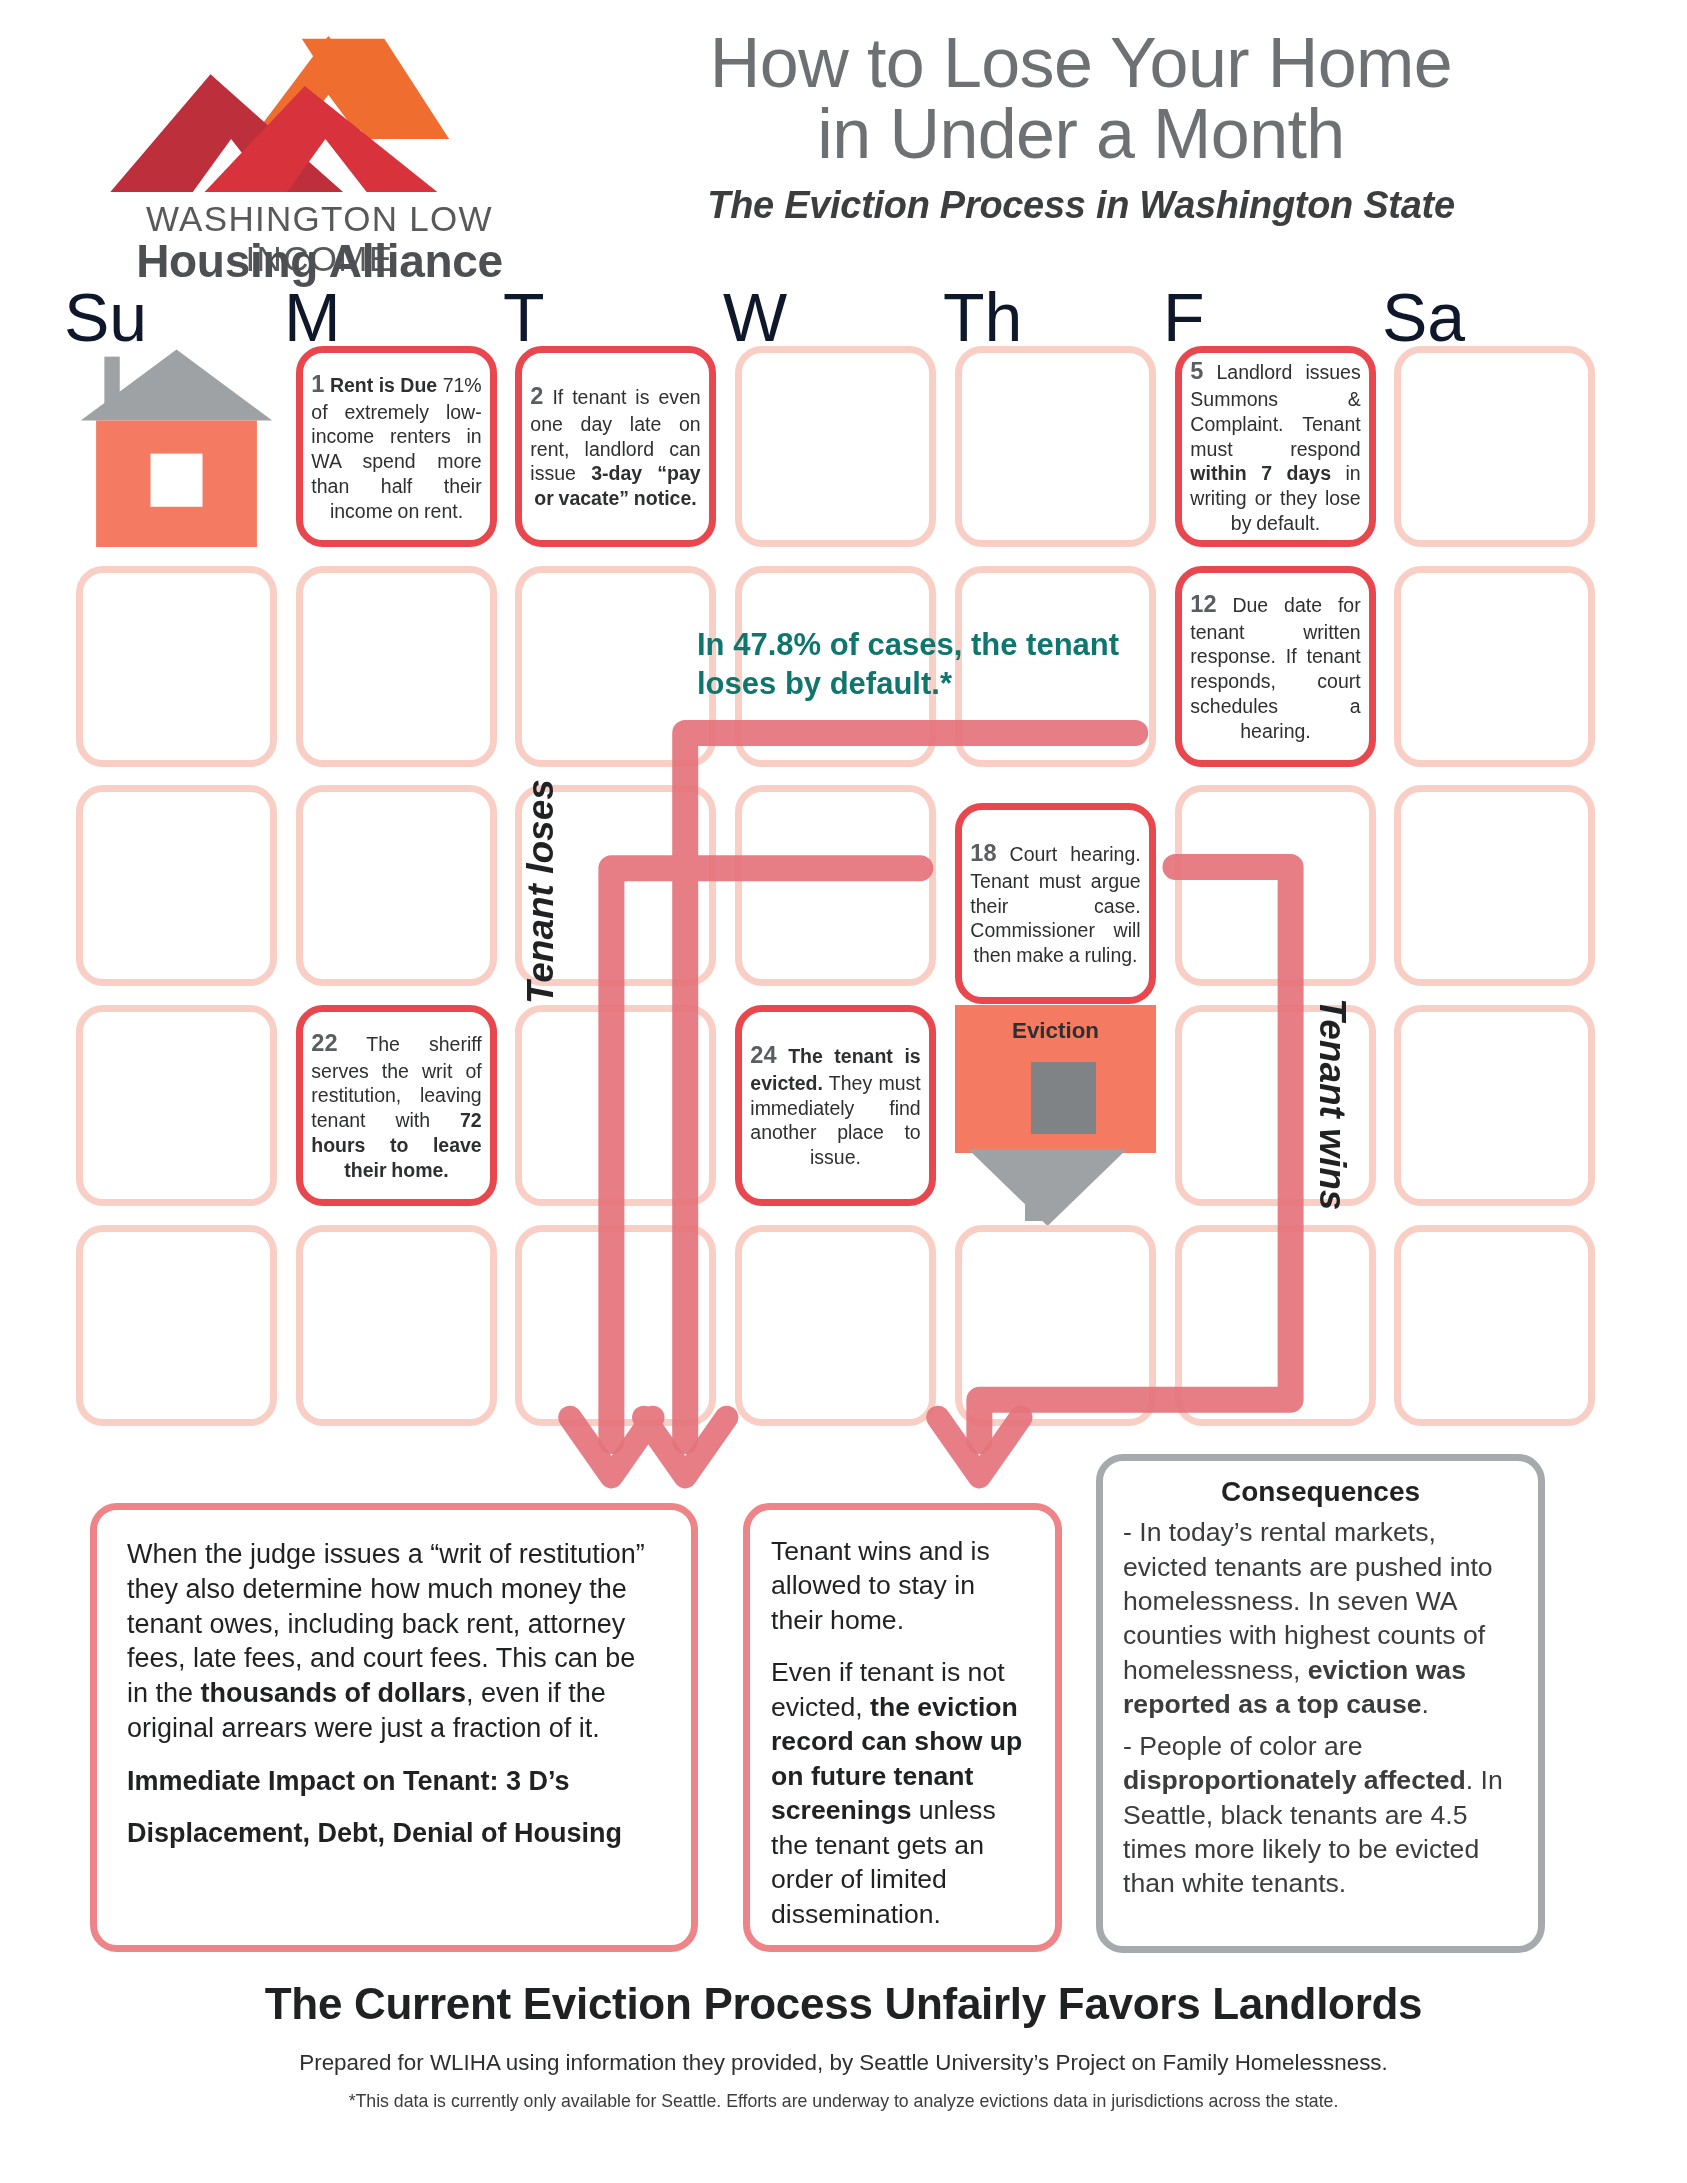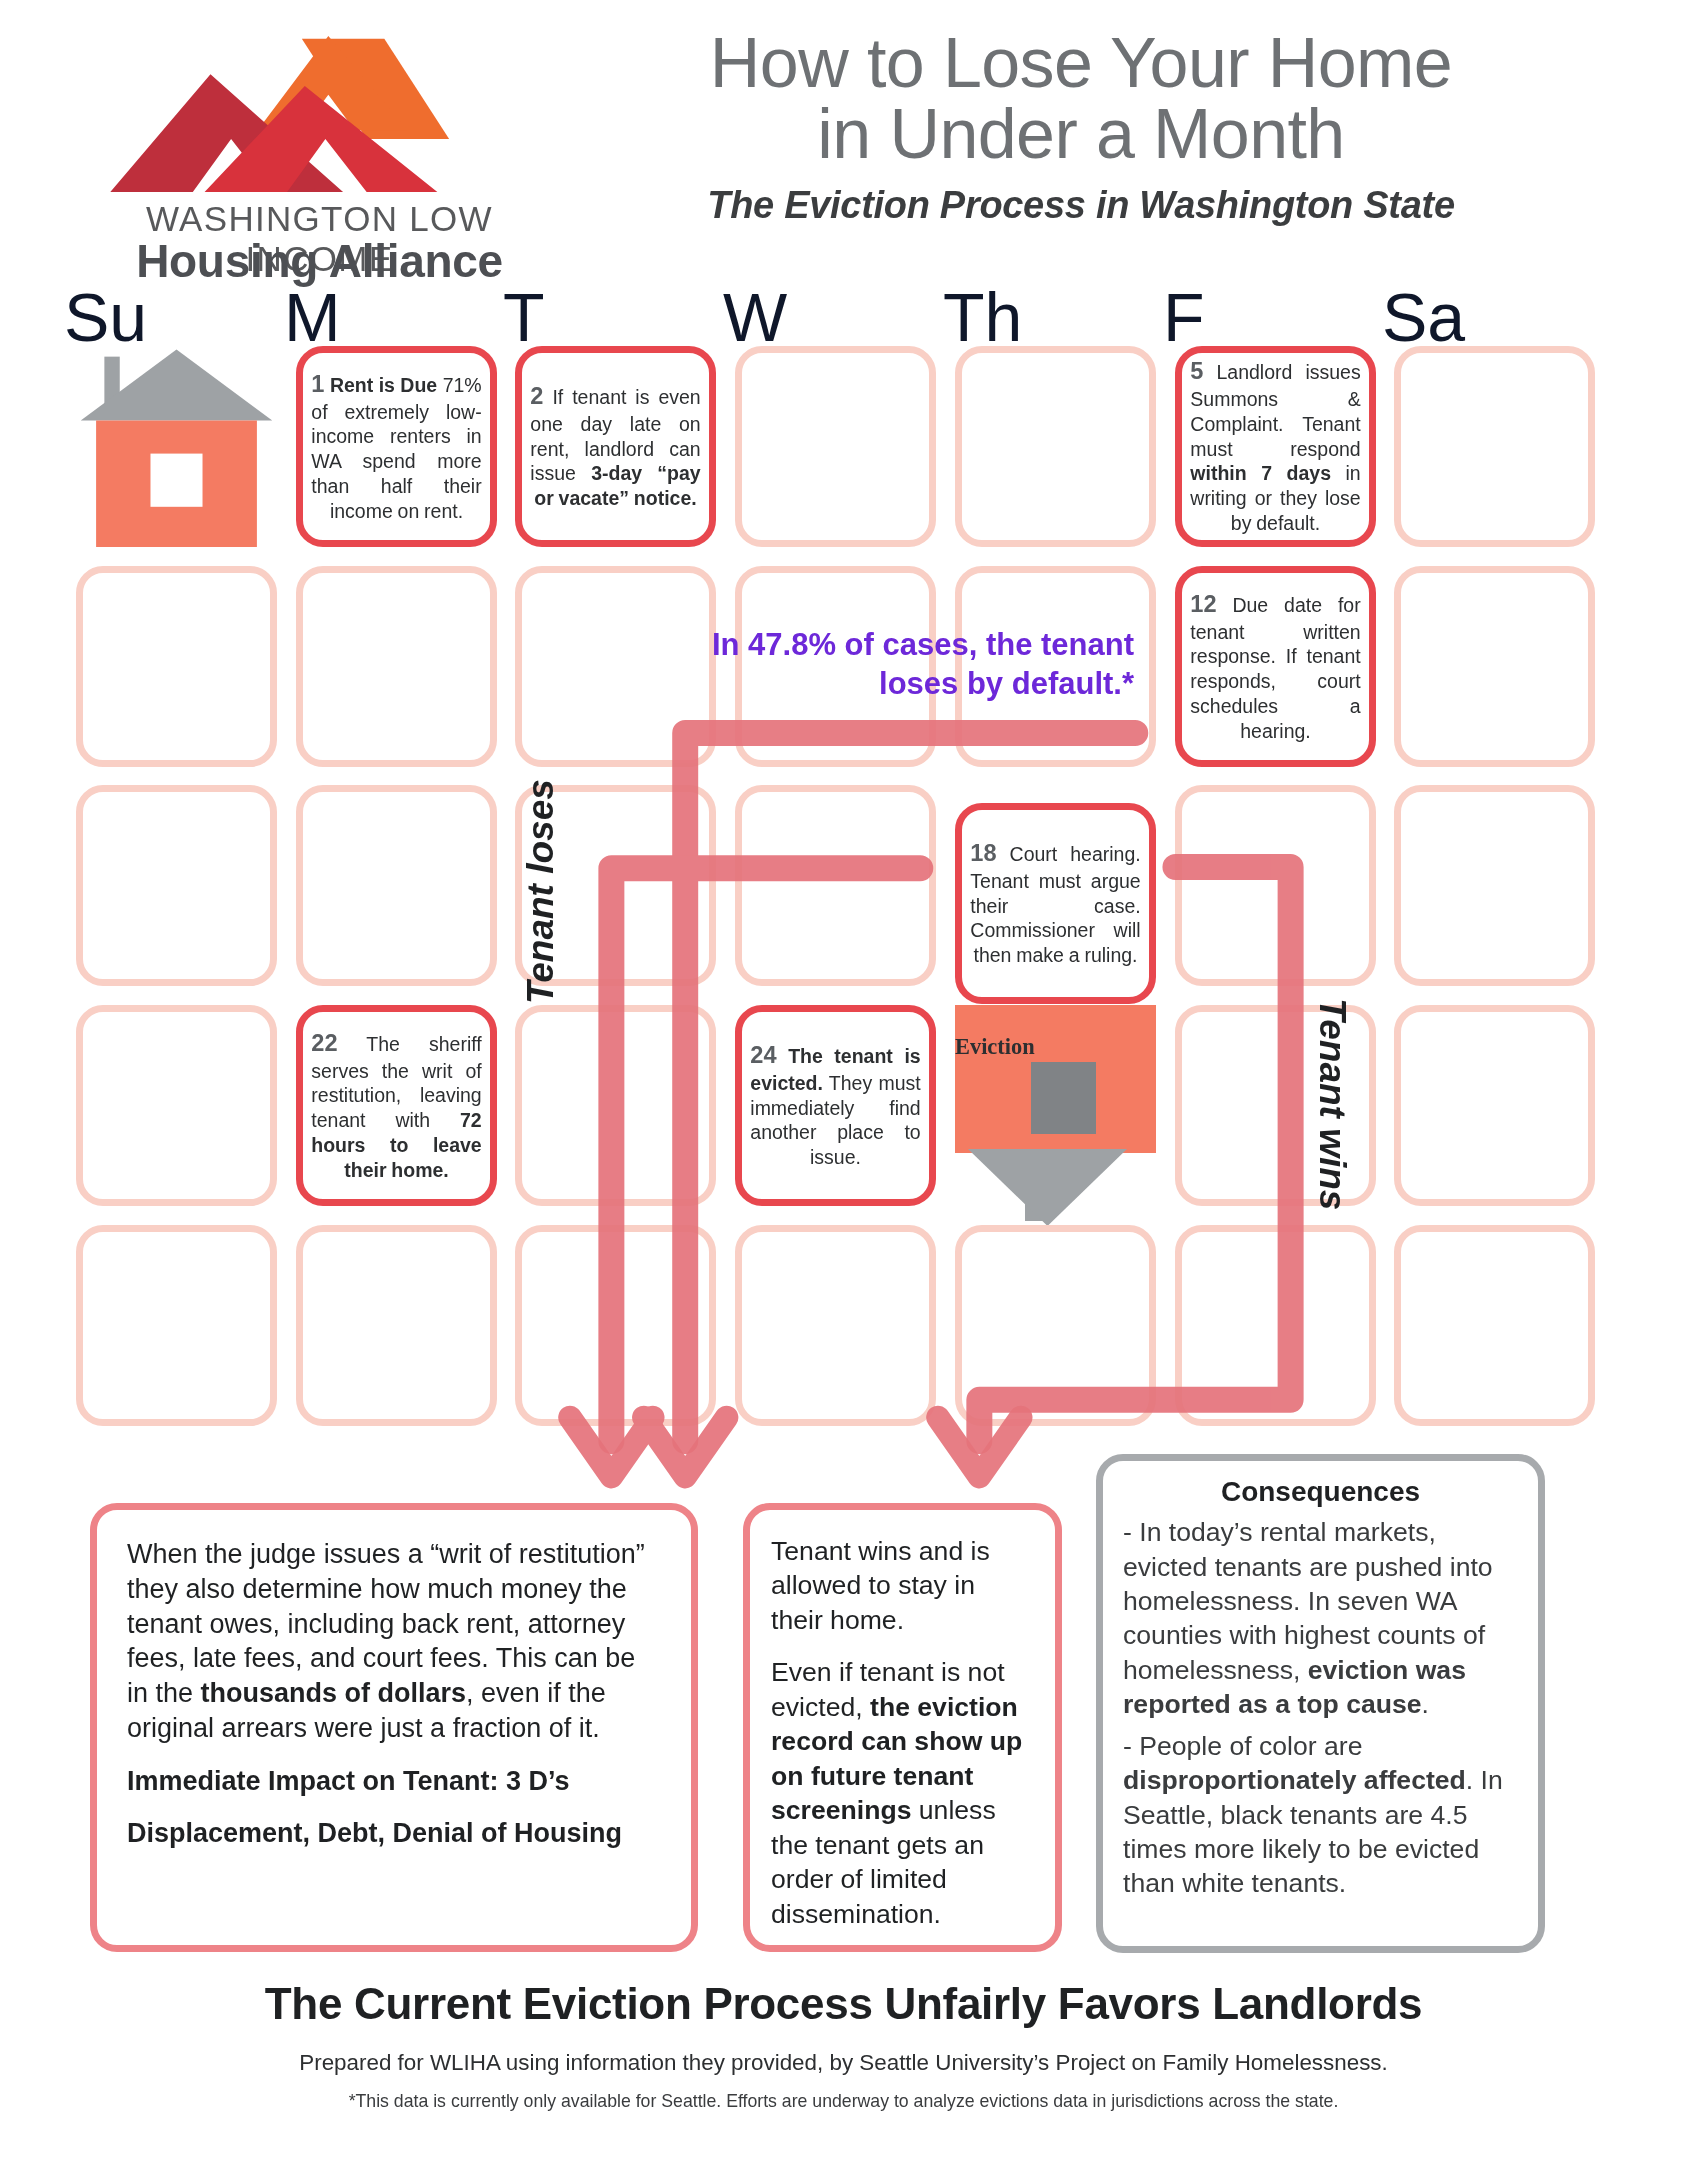--- a/index.html
+++ b/index.html
@@ -41,32 +41,32 @@
   .cell .daynum{font-weight:700;color:#5A5E62;font-size:23.6px;}
   .cell .b{font-weight:700;}
 
   
   .house{position:absolute;left:0px;top:0px;width:201px;height:201px;}
 
   
   .evict-cell{position:absolute;width:201px;height:177px;overflow:visible;}
   .evict-box{position:absolute;left:0;top:0;width:201px;height:148px;
      background:#F47B62;}
-  .evict-label{position:absolute;left:0;top:29px;width:201px;
-     font-size:22.4px;font-weight:700;color:#2D2F31;font-family:Liberation Serif, serif;}
+  .evict-label{position:absolute;left:0;top:13px;width:201px;text-align:center;
+     font-size:22.4px;font-weight:700;color:#2D2F31;}
   .evict-window{position:absolute;left:76px;top:57px;width:65px;height:72px;
      background:#808386;}
   .evict-arrow{position:absolute;left:13px;top:144px;width:159px;height:77px;
      background:#9EA2A5;clip-path:polygon(0 0,100% 0,50% 100%);}
   .evict-stem{position:absolute;left:70px;top:144px;width:22.4px;height:72px;
      background:#9EA2A5;}
 
   
   .stat-callout{position:absolute;left:697px;top:626px;width:437px;
-     text-align:right;font-size:31px;line-height:1.25;font-weight:700;color:#6d28d9;}
+     text-align:left;font-size:31px;line-height:1.25;font-weight:700;color:#0f766e;}
 
   
   .flow{position:absolute;left:0;top:0;width:1687px;height:2183px;pointer-events:none;}
 
   
   .vlabel{position:absolute;font-size:37px;font-style:italic;font-weight:700;
      color:#1F2123;white-space:nowrap;letter-spacing:0px;}
   .vlabel.loses{left:520px;top:1004px;transform:rotate(-90deg);transform-origin:0 0;}
   .vlabel.wins{left:1353px;top:998px;transform:rotate(90deg);transform-origin:0 0;}
 

